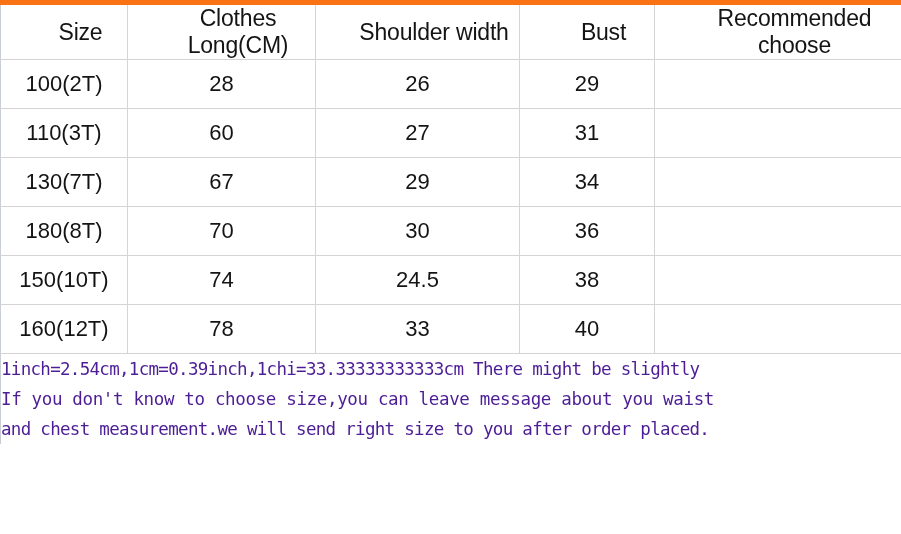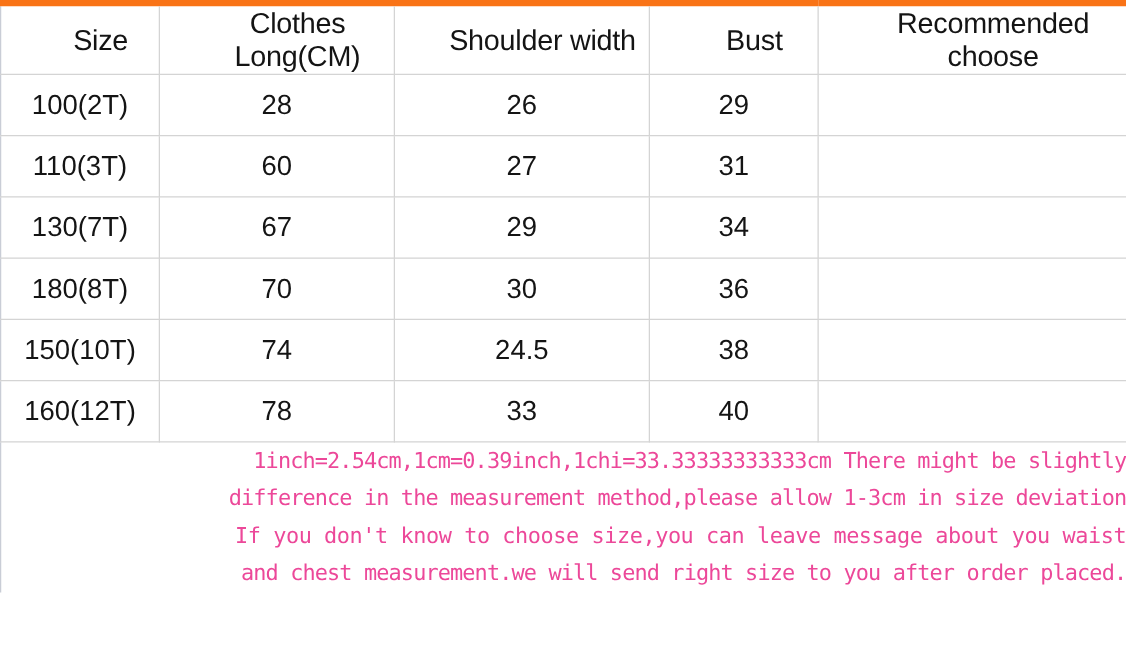--- a/index.html
+++ b/index.html
@@ -69,27 +69,27 @@
 
   .notes {
     width: 901px;
     padding: 0;
     margin: 0;
     border-left: 1px solid #c9cdd6;
     box-sizing: border-box;
   }
 
   .note-line {
-    color: #ec4899;
+    color: #4c1d95;
     font-family: "DejaVu Sans Mono", monospace;
     font-size: 17.5px;
     line-height: 30px;
     height: 30px;
     white-space: nowrap;
-    text-align: right;
+    text-align: left;
     letter-spacing: -0.35px;
     overflow: hidden;
   }
 
   .note-line.tight {
     letter-spacing: -0.7px;
   }
 </style>
 </head>
 <body>
@@ -154,18 +154,17 @@
         <td>78</td>
         <td>33</td>
         <td>40</td>
         <td></td>
       </tr>
     </tbody>
   </table>
 
   <div class="notes">
     <div class="note-line tight">1inch=2.54cm,1cm=0.39inch,1chi=33.33333333333cm There might be slightly</div>
-    <div class="note-line tight">difference in the measurement method,please allow 1-3cm in size deviation</div>
     <div class="note-line">If you don't know to choose size,you can leave message about you waist</div>
     <div class="note-line tight">and chest measurement.we will send right size to you after order placed.</div>
   </div>
 
 </div>
 
 </body></html>

